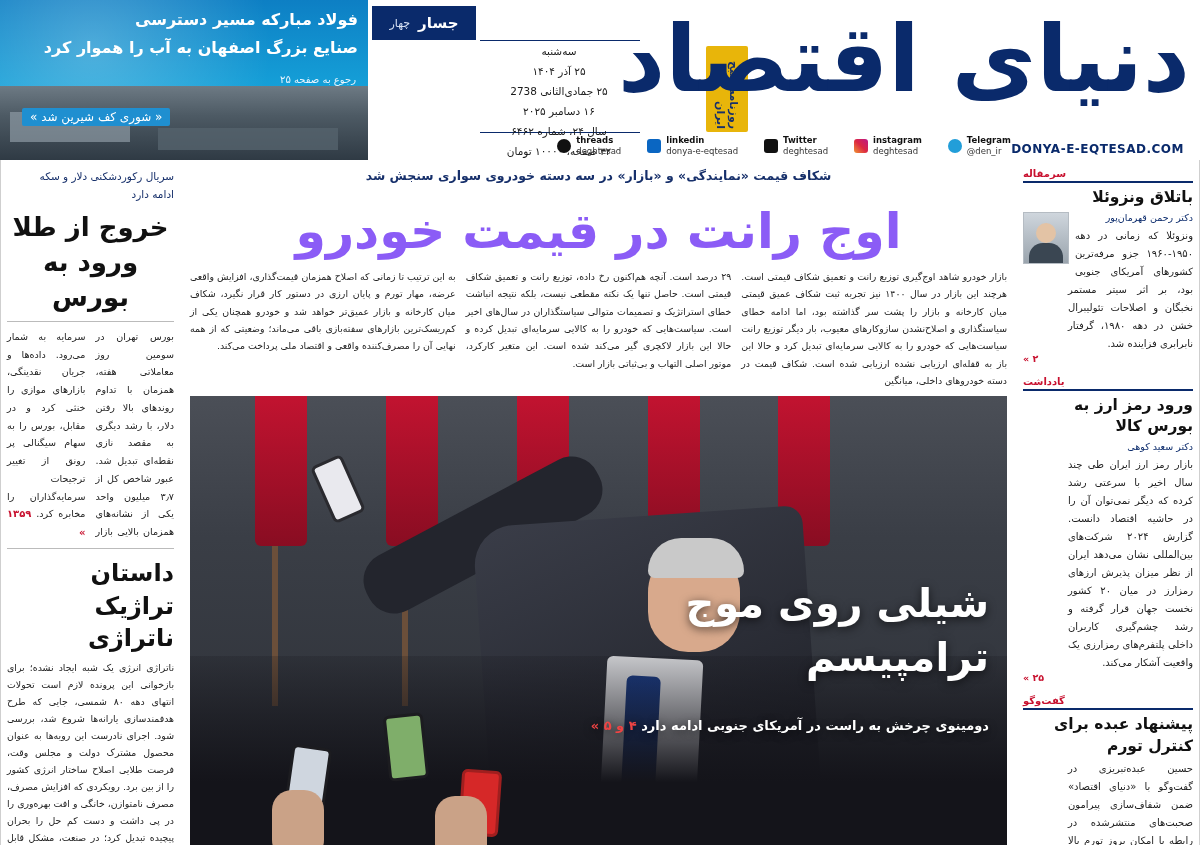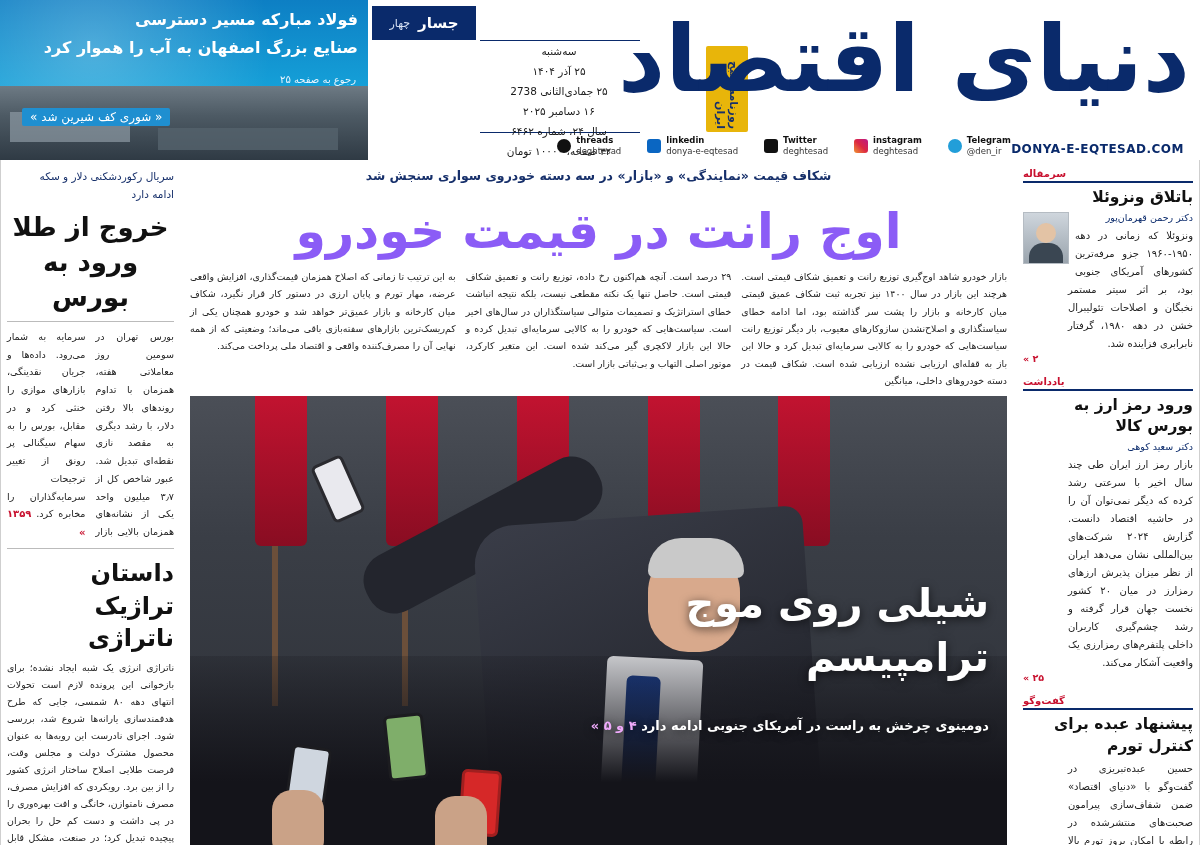--- a/index.html
+++ b/index.html
@@ -257,21 +257,21 @@
   .photo-title {
     position:absolute; right: 18px; top: 180px; text-align: right;
     color:#fff; font-weight:bold; font-size: 40px; line-height: 1.35;
     text-shadow: 0 2px 10px rgba(0,0,0,.65);
   }
   .photo-sub {
     position:absolute; right: 18px; top: 322px; text-align: right;
     color:#fff; font-size: 13px; font-weight: bold;
     text-shadow: 0 2px 8px rgba(0,0,0,.7);
   }
-  .photo-sub .pg { color:#f0abfc; }
+  .photo-sub .pg { color:#ef4444; }
   .photo-credit {
     position:absolute; left: 4px; bottom: 2px; color:#e6e6e6; font-size: 8px;
     direction: ltr;
   }
 
   
   .side-label {
     font-size: 10px; color:#c8102e; font-weight:bold; text-align:left; padding: 2px 0;
   }
   .side-rule { height:2px; background:#0a2a6b; margin-bottom:4px; }

